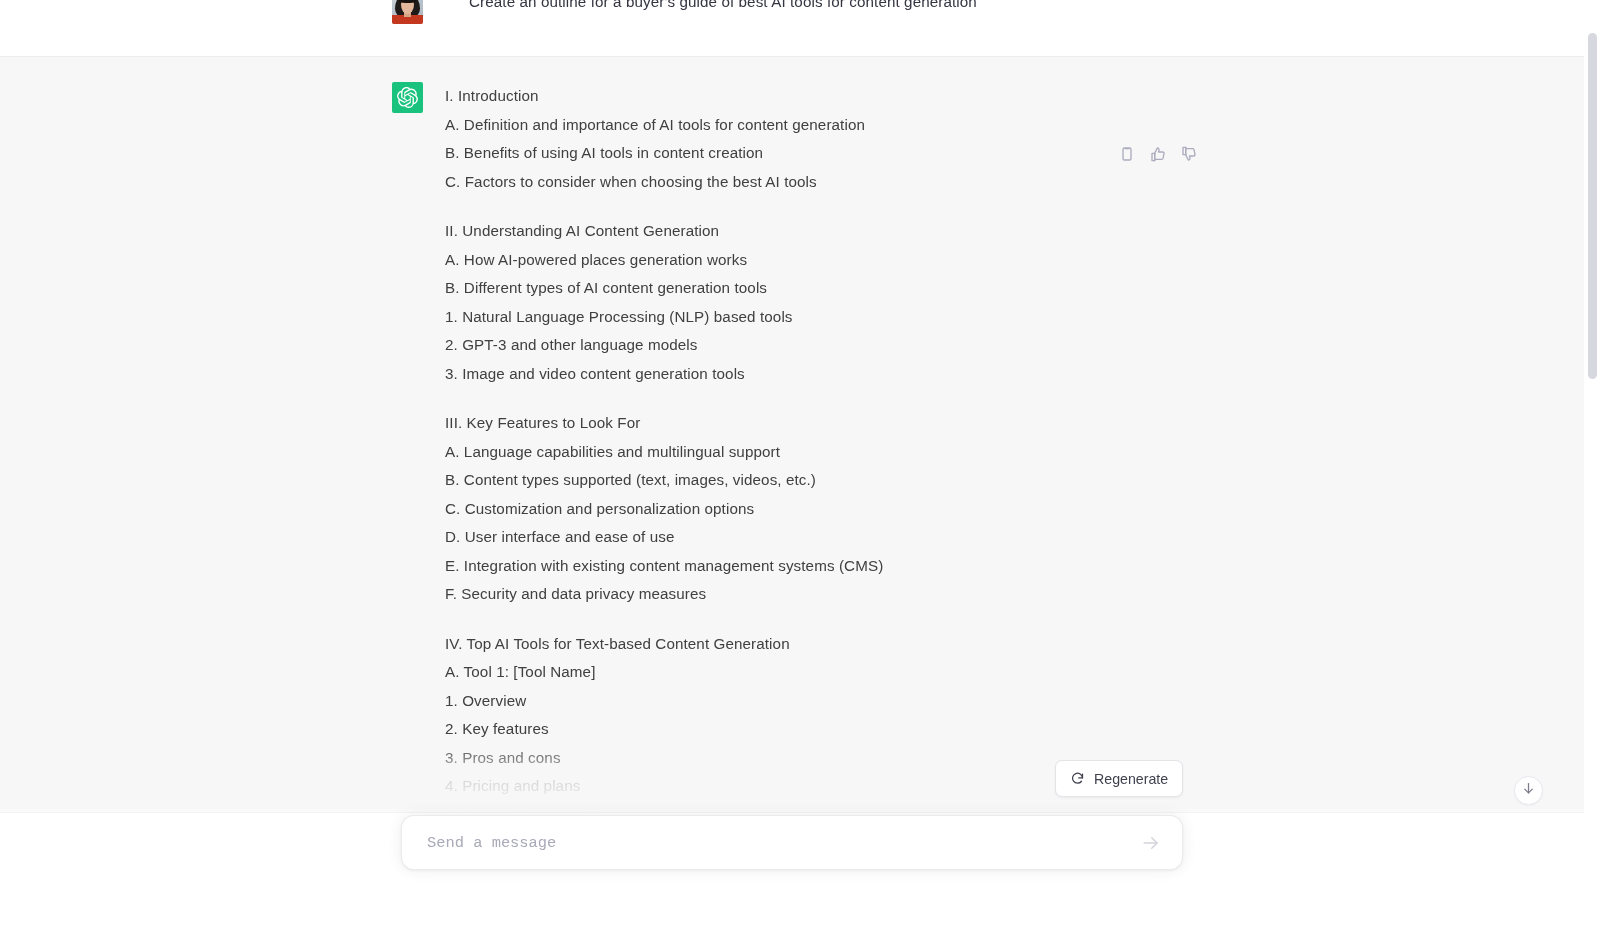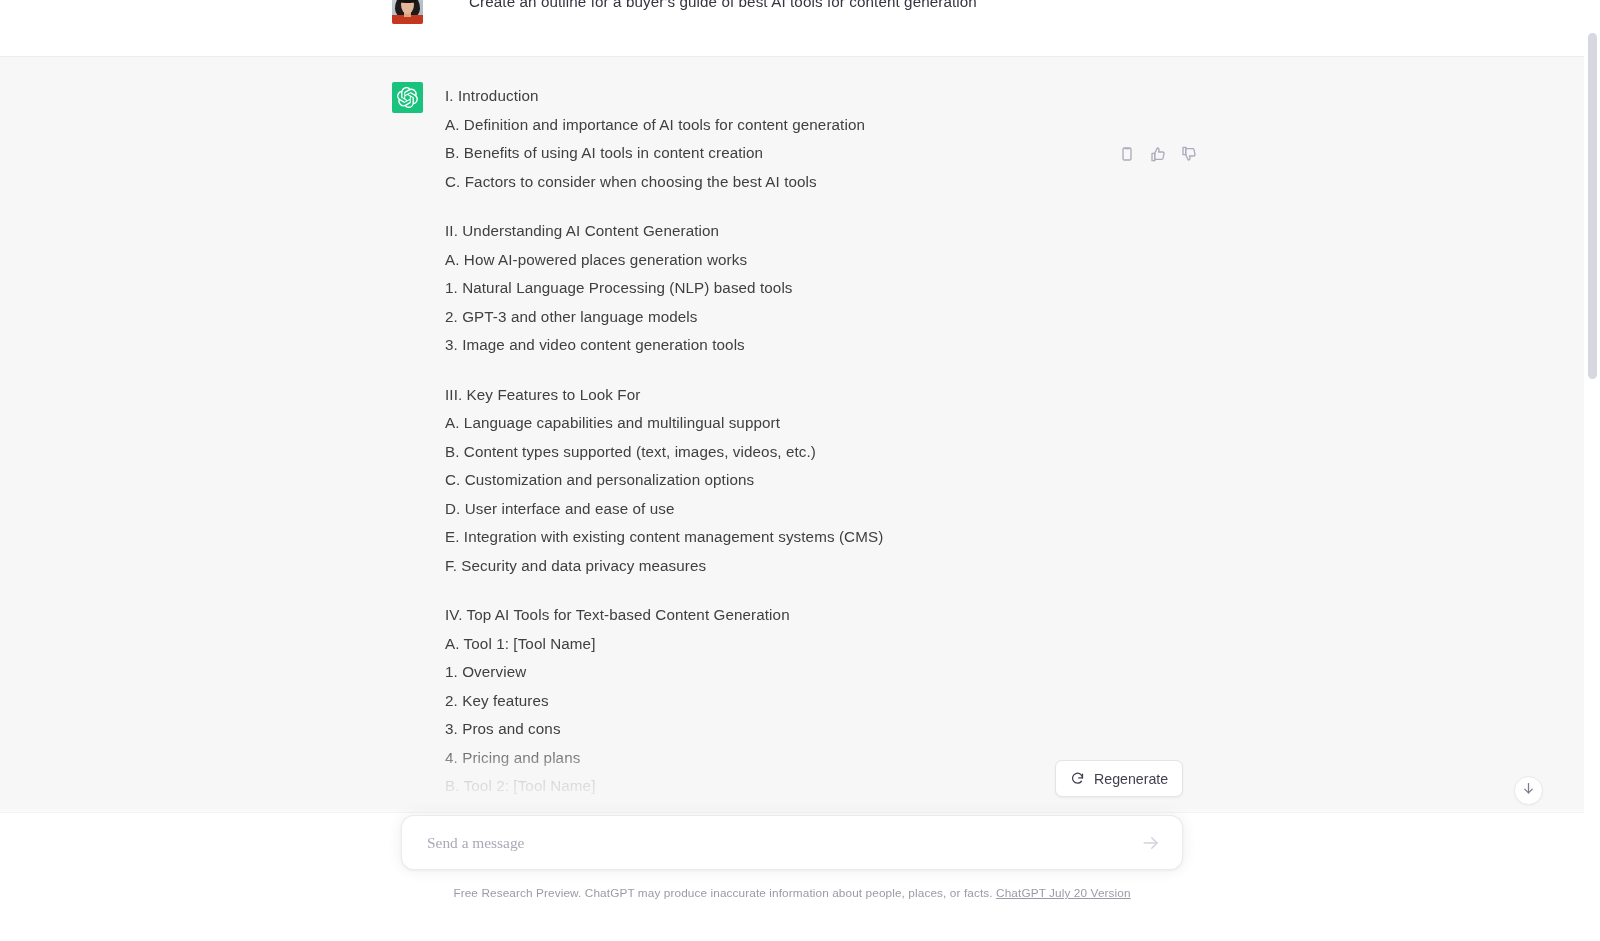--- a/index.html
+++ b/index.html
@@ -224,21 +224,21 @@
     box-shadow: 0 0 16px rgba(0,0,0,0.07), 0 1px 3px rgba(0,0,0,0.05);
     display: flex;
     align-items: center;
   }
 
   .composer-input {
     flex: 1 1 auto;
     border: none;
     outline: none;
     background: transparent;
-    font-family: Liberation Serif, serif;
+    font-family: Liberation Mono, monospace;
     font-size: 15.4px;
     color: #a16207;
     padding: 0 0 0 25px;
     height: 100%;
   }
   .composer-input::placeholder { color: #a9a9b8; }
 
   .send-btn {
     flex: 0 0 auto;
     width: 34px;
@@ -312,20 +312,21 @@
       </div>
 
       <div class="msg-body">
         <div class="outline-line">I. Introduction</div>
         <div class="outline-line">A. Definition and importance of AI tools for content generation</div>
         <div class="outline-line">B. Benefits of using AI tools in content creation</div>
         <div class="outline-line">C. Factors to consider when choosing the best AI tools</div>
         <div class="outline-gap"></div>
         <div class="outline-line">II. Understanding AI Content Generation</div>
         <div class="outline-line">A. How AI-powered places generation works</div>
+        <div class="outline-line">B. Different types of AI content generation tools</div>
         <div class="outline-line">1. Natural Language Processing (NLP) based tools</div>
         <div class="outline-line">2. GPT-3 and other language models</div>
         <div class="outline-line">3. Image and video content generation tools</div>
         <div class="outline-gap"></div>
         <div class="outline-line">III. Key Features to Look For</div>
         <div class="outline-line">A. Language capabilities and multilingual support</div>
         <div class="outline-line">B. Content types supported (text, images, videos, etc.)</div>
         <div class="outline-line">C. Customization and personalization options</div>
         <div class="outline-line">D. User interface and ease of use</div>
         <div class="outline-line">E. Integration with existing content management systems (CMS)</div>
@@ -392,23 +393,19 @@
       <div class="send-btn">
         <span>
           <svg width="18" height="18" viewBox="0 0 24 24" fill="none" stroke="currentColor" stroke-width="2" stroke-linecap="round" stroke-linejoin="round">
             <line x1="3" y1="12" x2="20" y2="12"></line>
             <polyline points="13 5 20 12 13 19"></polyline>
           </svg>
         </span>
       </div>
     </div>
 
-    <div class="footer-note">
-      <span>Free Research Preview. ChatGPT may produce inaccurate information about people, places, or facts.</span>
-      <a href="#">ChatGPT July 20 Version</a>
-    </div>
   </div>
 
   <div class="scrollbar-track">
     <div class="scrollbar-thumb"></div>
   </div>
 
 </div>
 
 </body></html>

